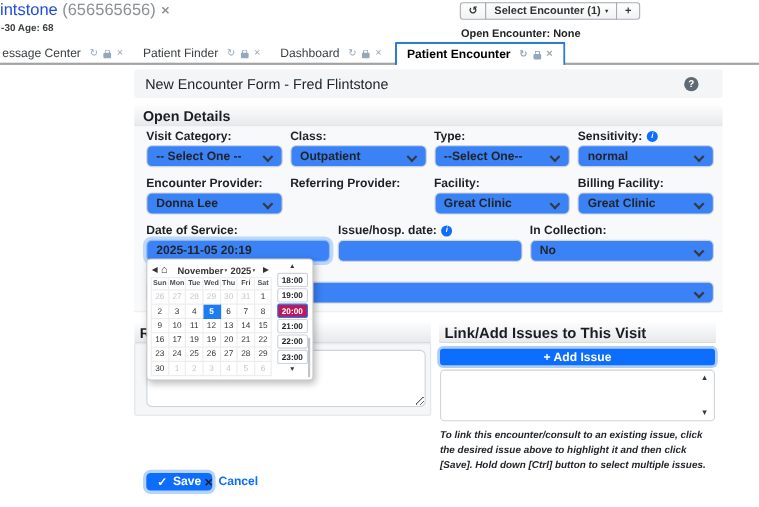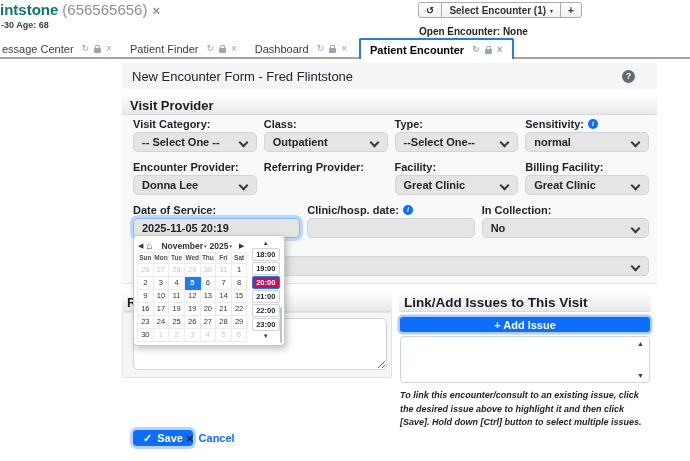--- a/index.html
+++ b/index.html
@@ -1,21 +1,21 @@
 <!DOCTYPE html>
 <html><head>
 <meta charset="utf-8">
 <style>
   html,body{margin:0;padding:0;overflow:hidden;background:#fff;}
   .app{position:relative;width:690px;height:461px;background:#fff;
        font-family:"Liberation Sans","DejaVu Sans",sans-serif;overflow:hidden;}
 
   
   .patient-line{position:absolute;left:0;top:0;font-size:15px;line-height:19px;white-space:nowrap;}
-  .patient-name{color:#0f766e;font-weight:700;}
+  .patient-name{color:#1d4ed8;font-weight:400;}
   .patient-id{color:#8b9196;font-weight:400;margin-left:4px;}
   .patient-close{color:#8b9196;font-weight:700;margin-left:5px;font-size:13px;cursor:pointer;}
   .patient-meta{position:absolute;left:1px;top:20px;font-size:9px;font-weight:700;color:#3c4043;}
 
   .enc-controls{position:absolute;left:418px;top:2px;height:16px;display:flex;}
   .mini-btn{border:1px solid #a8adb3;background:linear-gradient(#fff,#f1f2f3);
             font-size:10px;font-weight:600;color:#333;display:flex;align-items:center;
             padding:0 7px;margin-left:-1px;cursor:pointer;white-space:nowrap;}
   .mini-btn:first-child{border-radius:3px 0 0 3px;margin-left:0;}
   .mini-btn:last-child{border-radius:0 3px 3px 0;}
@@ -45,21 +45,21 @@
   .visit-section{position:absolute;left:122px;top:96px;width:535px;height:187px;background:#f8f9fa;
                  border-bottom:1px solid #e2e4e6;border-radius:3px 3px 0 0;}
   .section-band{height:19px;background:linear-gradient(#fdfdfe,#e7e9eb);border-bottom:1px solid #d8dadd;
                 display:flex;align-items:center;padding:0 8px;font-size:13px;font-weight:700;color:#1b1e21;
                 box-sizing:border-box;border-radius:2px;}
 
   
   .grid4{position:absolute;width:516px;left:133px;display:grid;grid-template-columns:repeat(4,1fr);column-gap:7px;}
   .grid3{position:absolute;width:516px;left:133px;display:grid;grid-template-columns:repeat(3,1fr);column-gap:7px;}
   .lbl{font-size:11px;font-weight:700;color:#1d2124;margin-bottom:3px;display:flex;align-items:center;gap:4px;height:11px;white-space:nowrap;}
-  .control{height:20px;border:1px solid #ced4da;border-radius:5px;background:#e5e5e5;display:flex;align-items:center;
+  .control{height:20px;border:1px solid #ced4da;border-radius:5px;background:#3b82f6;display:flex;align-items:center;
            padding:0 8px;font-size:11px;font-weight:600;color:#212529;box-sizing:border-box;position:relative;
            font-family:"Liberation Sans","DejaVu Sans",sans-serif;white-space:nowrap;overflow:hidden;}
   .select{cursor:pointer;}
   .select::after{content:"";position:absolute;right:9px;top:6px;width:5px;height:5px;
                  border-right:2px solid #343a40;border-bottom:2px solid #343a40;transform:rotate(45deg);}
   .control.disabled{background:#e9ecef;font-weight:400;color:#54595e;}
   input.control{width:100%;outline:none;}
   input.control.focused{border-color:#86b7fe;box-shadow:0 0 0 3px rgba(13,110,253,.25);}
   .info-icon{width:10px;height:10px;border-radius:50%;background:#0d6efd;color:#fff;font-size:7px;font-weight:700;
              font-style:italic;display:inline-flex;align-items:center;justify-content:center;cursor:pointer;}
@@ -177,21 +177,21 @@
         </span>
     </div>
   </div>
 
   <div class="form-header">
     <span>New Encounter Form - Fred Flintstone</span>
     <span class="help-circle">?</span>
   </div>
 
   <div class="visit-section">
-    <div class="section-band">Visit Provider</div>
+    <div class="section-band">Open Details</div>
   </div>
 
   <div class="grid4" style="top:118px">
     <div>
       <div class="lbl">
           <span>Visit Category:</span>
         </div>
       <div class="control select">
           <span>-- Select One --</span>
         </div>
@@ -257,21 +257,21 @@
 
   <div class="grid3" style="top:204px">
     <div>
       <div class="lbl">
           <span>Date of Service:</span>
         </div>
       <input class="control focused" value="2025-11-05 20:19" style="">
     </div>
     <div>
       <div class="lbl">
-          <span>Clinic/hosp. date:</span>
+          <span>Issue/hosp. date:</span>
           <span class="info-icon">i</span>
         </div>
       <input class="control" value="" style="">
     </div>
     <div>
       <div class="lbl">
           <span>In Collection:</span>
         </div>
       <div class="control select">
           <span>No</span>

